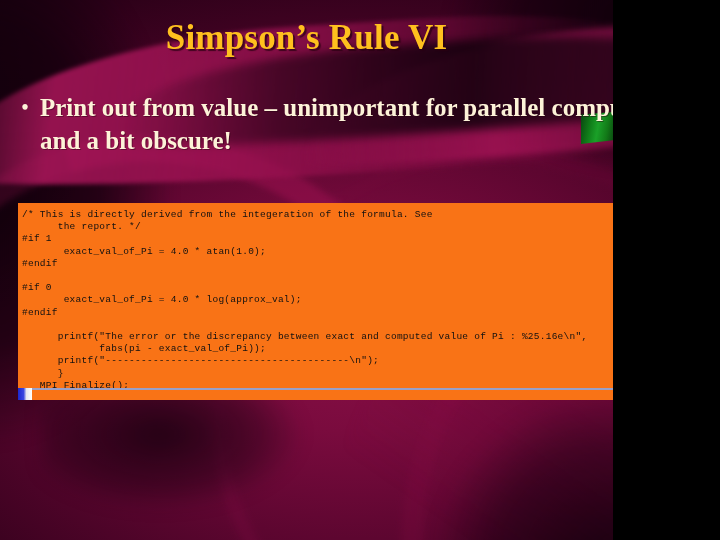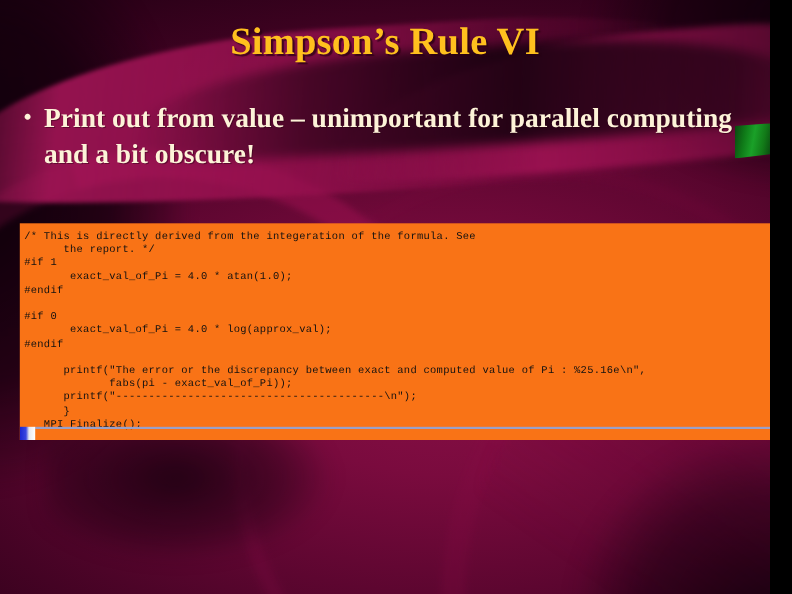--- a/index.html
+++ b/index.html
@@ -2,21 +2,21 @@
 <html><head>
 <meta charset="utf-8">
 <style>
   html, body {
     margin: 0;
     padding: 0;
     background: #000;
   }
   #slide {
     position: relative;
-    width: 700px;
+    width: 613px;
     height: 540px;
     overflow: hidden;
     background: #2b0020;
     font-family: "Liberation Serif", "DejaVu Serif", serif;
   }
 
   
   .bg-base {
     position: absolute;
     inset: 0;

